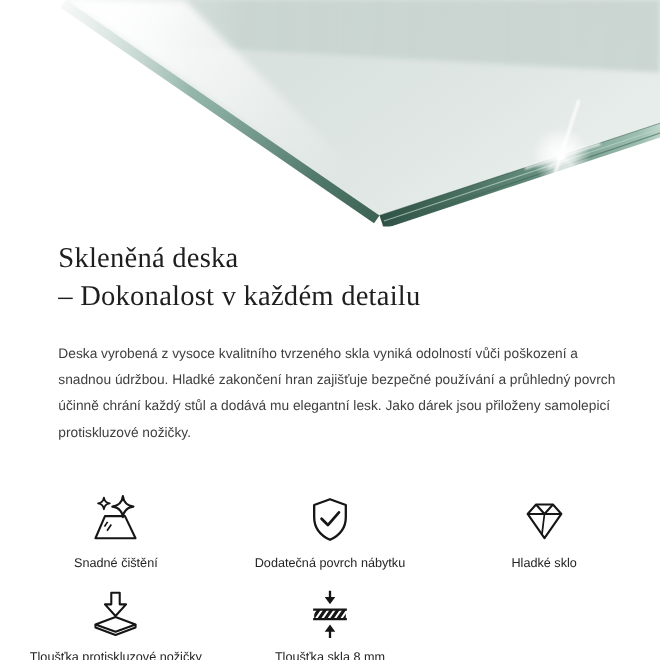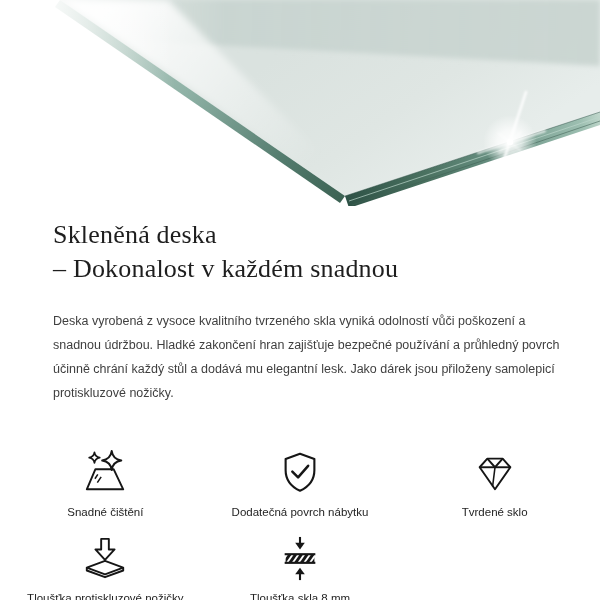--- a/index.html
+++ b/index.html
@@ -125,21 +125,21 @@
       <circle cx="510" cy="142" r="3.2" fill="#ffffff"></circle>
     </g>
 
     <rect x="0" y="0" width="175" height="206" fill="url(#gFadeL)"></rect>
   </svg>
 </div>
 
 <div class="content">
   <h1 class="title">
     <span>Skleněná deska</span>
-    <span>– Dokonalost v každém snadnou</span>
+    <span>– Dokonalost v každém detailu</span>
   </h1>
   <p class="desc">Deska vyrobená z vysoce kvalitního tvrzeného skla vyniká odolností vůči poškození a snadnou údržbou. Hladké zakončení hran zajišťuje bezpečné používání a průhledný povrch účinně chrání každý stůl a dodává mu elegantní lesk. Jako dárek jsou přiloženy samolepicí protiskluzové nožičky.</p>
 </div>
 
 <div class="features">
 
   <div class="feature">
     <span class="ficon">
       <svg viewBox="0 0 48 48" fill="none" stroke="#161616" stroke-width="2" stroke-linejoin="round">
         <path d="M14,20 L33,20 L43,41 L5,41 Z"></path>
@@ -164,21 +164,21 @@
 
   <div class="feature">
     <span class="ficon">
       <svg viewBox="0 0 48 48" fill="none" stroke="#161616" stroke-width="2" stroke-linejoin="round">
         <path d="M16,9 H32 L40,18 L24,41 L8,18 Z"></path>
         <path d="M8,18 H40"></path>
         <path d="M16,9 L24,18 L32,9"></path>
         <path d="M24,18 L21.5,38" stroke-width="1.6"></path>
       </svg>
     </span>
-    <span class="flabel">Tvrdené sklo</span>
+    <span class="flabel">Hladké sklo</span>
   </div>
 
   <div class="feature">
     <span class="ficon">
       <svg viewBox="0 0 48 48" fill="none" stroke="#161616" stroke-width="2" stroke-linejoin="round">
         <path d="M24,26 L43,33 L24,40 L5,33 Z"></path>
         <path d="M5,33 V36 L24,43 L43,36 V33"></path>
         <path d="M20,3 H28 V14 H34 L24,25 L14,14 H20 Z" fill="#ffffff"></path>
       </svg>
     </span>

